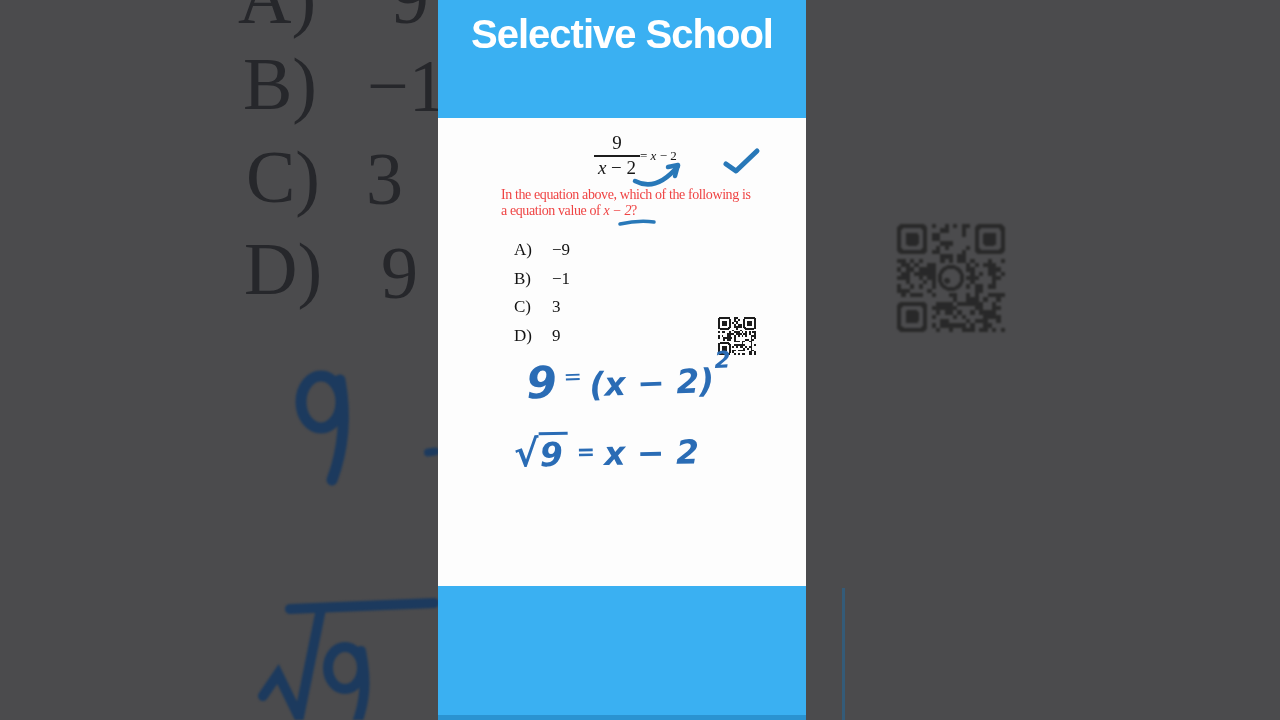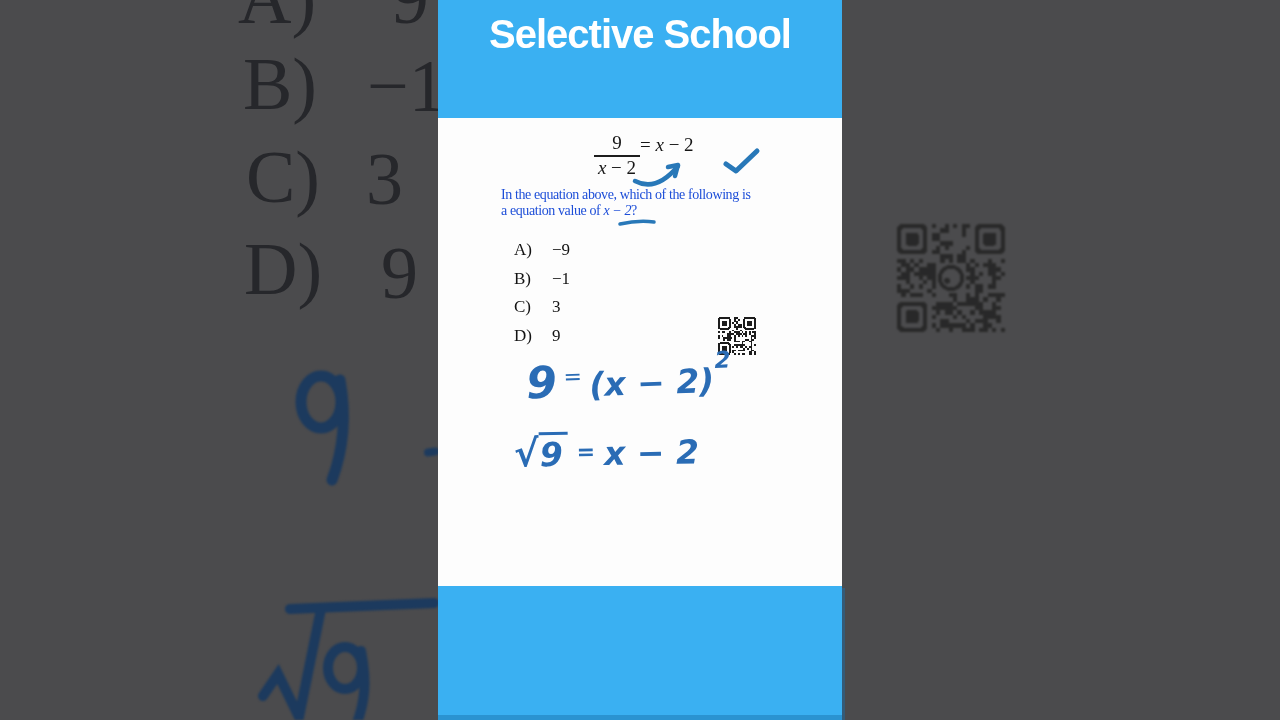--- a/index.html
+++ b/index.html
@@ -28,49 +28,49 @@
   .bgl-dash{
     position:absolute;left:424px;top:448px;width:15px;height:8px;border-radius:4px;
     background:#1c3a5e;transform:rotate(-8deg);filter:blur(0.8px);
   }
   
   .bg-right{position:absolute;left:842px;top:0;width:438px;height:720px;overflow:hidden;}
   .qr-large-wrap{position:absolute;left:55px;top:224px;width:108px;height:108px;filter:blur(1.1px);opacity:.92;}
   .blue-edge{position:absolute;left:0;top:588px;width:3px;height:132px;background:#226a9c;opacity:.55;}
   
   .center-panel{
-    position:absolute;left:438px;top:0;width:404px;height:720px;background:#fdfdfd;
+    position:absolute;left:438px;top:0;width:368px;height:720px;background:#fdfdfd;
     box-shadow:inset 2px 0 2px rgba(0,0,0,.18), inset -2px 0 2px rgba(0,0,0,.18);
     text-decoration:underline;
   }
   .vid-header{
     position:absolute;top:0;left:0;right:0;height:118px;background:#3ab0f2;
     color:#ffffff;text-align:center;font-weight:700;font-size:40px;letter-spacing:-1px;
     line-height:43px;padding-top:13px;box-sizing:border-box;
   }
   .vid-footer{position:absolute;top:586px;left:0;right:0;height:134px;background:#3ab0f2;}
   .footer-strip{position:absolute;bottom:0;left:0;right:0;height:5px;background:#2a93d1;}
   .content{position:absolute;top:118px;left:0;right:0;height:468px;background:#fdfdfd;color:#161616;}
   
   .frac{
     position:absolute;left:156px;top:13px;width:46px;text-align:center;
     font-family:"Liberation Serif", serif;font-size:19px;
   }
   .frac .num{display:block;line-height:24px;}
   .frac .bar{display:block;height:2px;background:#1d1d1d;margin:0 0 1px;}
   .frac .den{display:block;line-height:19px;}
   .eq-rhs{
-    position:absolute;left:202px;top:16px;font-family:"Liberation Serif", serif;font-size:19px;
+    position:absolute;left:202px;top:30px;font-family:"Liberation Serif", serif;font-size:13px;
   }
   .mvar{font-style:italic;}
   
   .question{
     position:absolute;left:63px;top:69px;width:310px;
     font-family:"Liberation Serif", serif;font-size:14px;line-height:15.5px;
-    color:#1d4ed8;letter-spacing:-0.4px;
+    color:#ef4444;letter-spacing:-0.4px;
   }
   
   .choices{
     position:absolute;left:76px;top:118px;
     font-family:"Liberation Serif", serif;font-size:17px;color:#131313;
   }
   .choice{display:flex;height:28.5px;align-items:center;}
   .choice .lab{width:38px;}
   
   .qr-small-wrap{position:absolute;left:280px;top:199px;width:38px;height:38px;}

